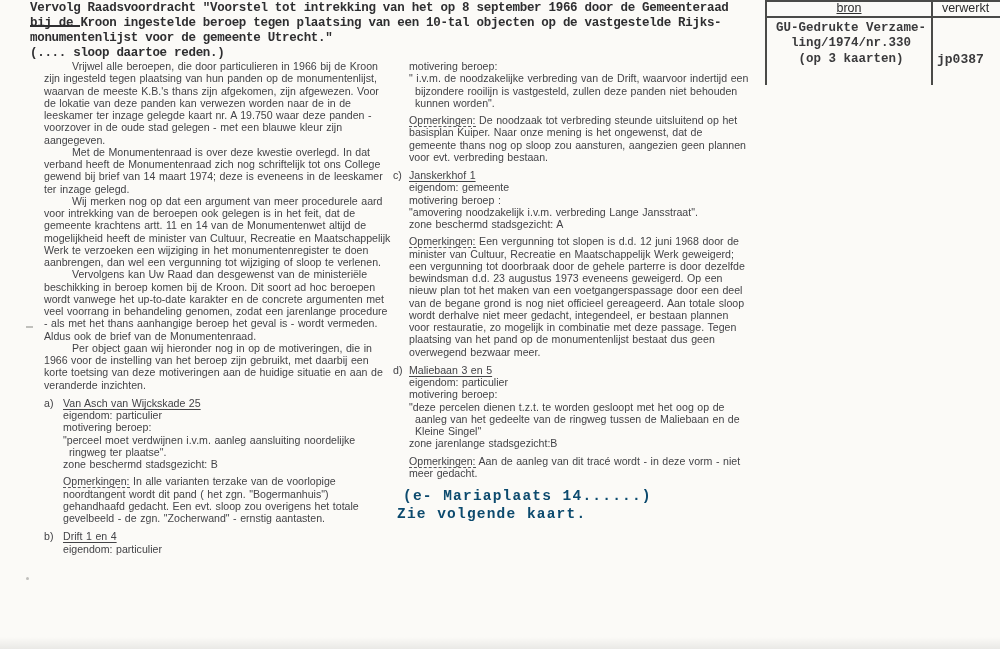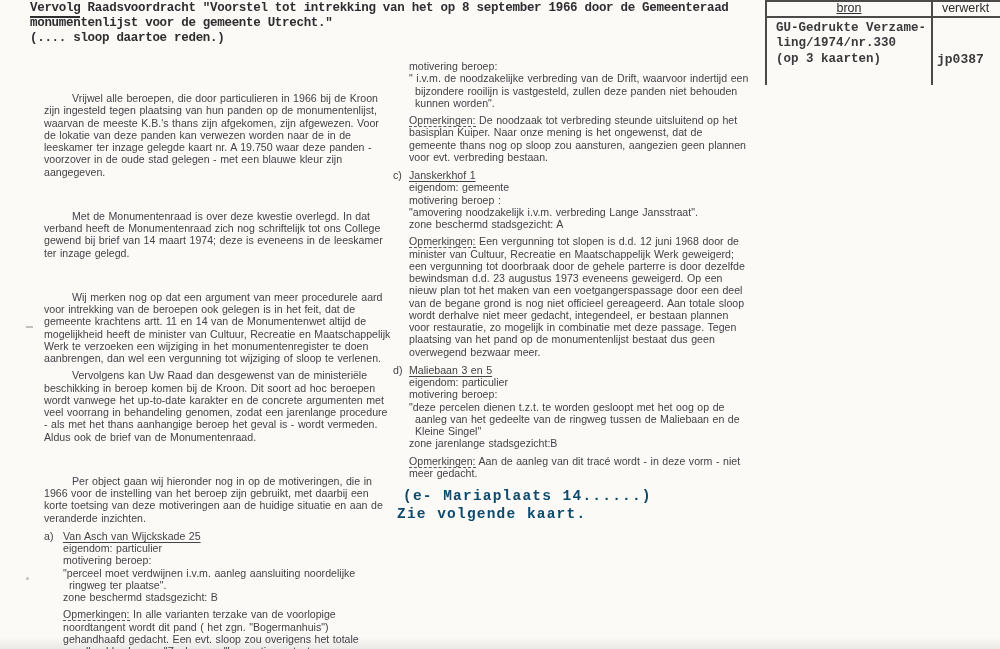--- a/index.html
+++ b/index.html
@@ -5,43 +5,43 @@
   html,body{margin:0;padding:0;}
   .page{position:relative;width:1000px;height:649px;background:#fbfaf7;overflow:hidden;
         font-family:"Liberation Sans",sans-serif;}
   .page::after{content:"";position:absolute;left:0;right:0;bottom:0;height:12px;
         background:linear-gradient(to bottom,rgba(0,0,0,0),rgba(0,0,0,0.07));pointer-events:none;}
 
   
   .title{position:absolute;left:30px;top:1px;width:742px;
          font-family:"Liberation Mono",monospace;font-size:12.5px;line-height:14.9px;
          font-weight:700;color:#2e2e30;letter-spacing:-0.3px;white-space:nowrap;}
-  .t-lead{border-bottom:2px solid #2e2e30;padding-bottom:1px;}
+  .t-lead{border-bottom:2px solid #2e2e30;padding-bottom:10px;}
 
   
   .srcbox{position:absolute;left:765px;top:0;width:235px;height:85px;
           border-left:2px solid #4a4a48;border-top:2px solid #4a4a48;box-sizing:border-box;}
   .srchead{display:flex;height:14px;border-bottom:2px solid #4a4a48;
            font-size:12.5px;line-height:13px;color:#2c2c2c;}
   .srchead .c1{width:164px;text-align:center;text-decoration:underline;}
   .srchead .c2{flex:1;text-align:center;}
   .srcdivider{position:absolute;left:164px;top:0;width:2px;height:83px;background:#4a4a48;}
   .srclines{position:absolute;left:9px;top:19px;font-family:"Liberation Mono",monospace;
-            font-size:12.5px;line-height:15.3px;font-weight:600;color:#3a3a3c;white-space:nowrap;}
+            font-size:12.5px;line-height:15.3px;font-weight:600;color:#3a3a3c;white-space:nowrap;text-align:center;}
   .srcverwerkt{position:absolute;left:170px;top:50px;font-family:"Liberation Mono",monospace;
             font-size:13px;font-weight:600;color:#3a3a3c;}
 
   
   .col{position:absolute;top:60px;font-size:10.6px;line-height:12.25px;color:#434347;
        word-spacing:0.6px;}
   .col-left{left:44px;width:347px;}
   .col-right{left:393px;width:357px;}
   .blk{margin:0;}
-  .para.indent{text-indent:28px;margin-top:32px;}
-  #col-left .blk:nth-child(4){margin-top:5px;}   
+  .para.indent{text-indent:28px;}
+  #col-left .blk:nth-child(4){}   
   .item-heading{margin-top:6px;position:relative;padding-left:19px;}
   .col-right .item-heading{padding-left:16px;}
   .item-label{position:absolute;left:0;top:0;}
   .item-title{text-decoration:underline;text-underline-offset:2px;}
   .item-line,.quote,.remark{margin-left:19px;}
   .col-right .item-line,.col-right .quote,.col-right .remark,.col-right .para{margin-left:16px;}
   .quote{padding-left:6px;text-indent:-6px;}
   .remark{margin-top:5px;}
   .remark-lead{border-bottom:1px dashed #55555a;padding-bottom:0;}
 
@@ -56,20 +56,21 @@
   .artifact.dash{left:26px;top:326px;width:7px;height:2px;}
   .artifact.dot{left:26px;top:577px;width:3px;height:3px;border-radius:50%;}
 </style>
 </head>
 <body>
 
 <div class="page">
 
   <div class="title">
     <div><span class="t-lead">Vervolg</span><span> Raadsvoordracht "Voorstel tot intrekking van het op 8 september 1966 door de Gemeenteraad</span></div>
+    <div>bij de Kroon ingestelde beroep tegen plaatsing van een 10-tal objecten op de vastgestelde Rijks-</div>
     <div>monumentenlijst voor de gemeente Utrecht."</div>
     <div>(.... sloop daartoe reden.)</div>
   </div>
 
   <div class="srcbox">
     <div class="srchead">
       <div class="c1">bron</div>
       <div class="c2">verwerkt</div>
     </div>
     <div class="srcdivider"></div>

